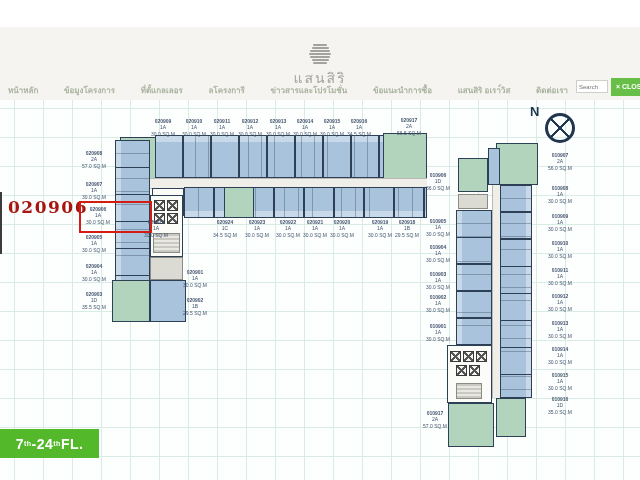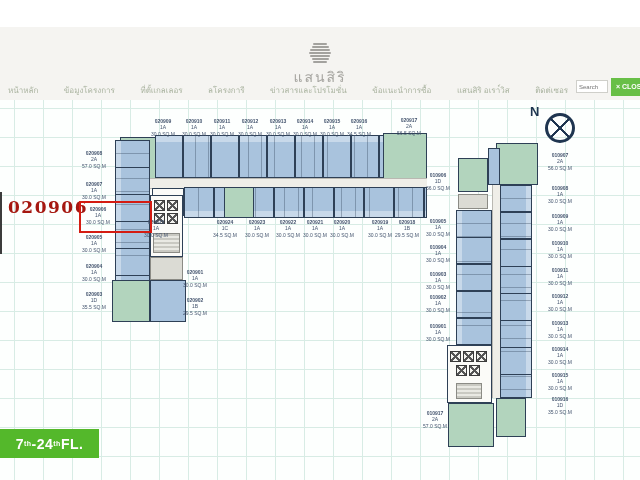--- a/index.html
+++ b/index.html
@@ -2,33 +2,33 @@
 <html><head>
 <meta charset="utf-8">
 <style>
   html,body{margin:0;padding:0;}
   body{width:640px;height:480px;overflow:hidden;font-family:"Liberation Sans",sans-serif;background:#fff;}
   .page{position:relative;width:640px;height:480px;overflow:hidden;background:#fff;}
 
   
   .top-white{position:absolute;left:0;top:0;width:640px;height:27px;background:#ffffff;}
   .header{position:absolute;left:0;top:27px;width:640px;height:73px;background:#f5f4f1;border-bottom:1px solid #e3e2de;}
-  .logo{position:absolute;left:0;top:5px;width:640px;text-align:center;font-family:Liberation Mono, monospace;}
+  .logo{position:absolute;left:0;top:5px;width:640px;text-align:center;}
   .logo-icon{display:inline-flex;flex-direction:column;align-items:center;gap:1px;}
   .logo-icon span{display:block;height:2px;background:#a3a29e;border-radius:1px;}
   .logo-icon span:nth-child(1){width:14px;}
   .logo-icon span:nth-child(2){width:17px;}
   .logo-icon span:nth-child(3){width:20px;}
   .logo-icon span:nth-child(4){width:22px;}
   .logo-icon span:nth-child(5){width:20px;}
   .logo-icon span:nth-child(6){width:17px;}
   .logo-icon span:nth-child(7){width:14px;}
   .logo-text{margin-top:3px;font-size:14px;letter-spacing:2px;color:#a6a5a0;}
   .nav{position:absolute;left:8px;top:55px;width:560px;height:16px;display:flex;justify-content:space-between;align-items:center;}
-  .nav a{font-size:8px;color:#a8b29e;text-decoration:none;white-space:nowrap;cursor:pointer;}
+  .nav a{font-size:8px;color:#a8b29e;text-decoration:none;white-space:nowrap;cursor:pointer;font-weight:bold;}
   .search-box{position:absolute;left:576px;top:53px;width:32px;height:13px;border:1px solid #cfcfca;background:#fff;font-size:6px;color:#888;padding:0 2px;box-sizing:border-box;}
   .close-btn{position:absolute;left:611px;top:51px;width:34px;height:18px;background:#68bf47;color:#fff;font-size:7px;font-weight:bold;border:none;text-align:left;padding:0 0 0 5px;line-height:18px;white-space:nowrap;overflow:hidden;cursor:pointer;}
 
   
   .canvas{position:absolute;left:0;top:100px;width:640px;height:380px;background-color:#fdfffe;
     background-image:linear-gradient(90deg,#d8ece5 1px,transparent 1px),linear-gradient(#d8ece5 1px,transparent 1px);
     background-size:29px 29px;background-position:14px 8px;}
 
   .blk{position:absolute;box-sizing:border-box;border:1.5px solid #2e4056;}
   .blue{background:#a9c3dd;}
@@ -100,21 +100,21 @@
       <div class="logo-text">แสนสิริ</div>
     </div>
     <nav class="nav" id="nav">
         <a>หน้าหลัก</a>
         <a>ข้อมูงโครงการ</a>
         <a>ที่ตั้แกลเลอร</a>
         <a>ลโครงการี</a>
         <a>ข่าวสารและโปรโมชั่น</a>
         <a>ข้อแนะนำการซื้อ</a>
         <a>แสนสิริ อเรา์วิส</a>
-        <a>ติดต่เซอร</a>
+        <a>ติดต่อเรา</a>
       </nav>
     <input class="search-box" placeholder="Search" style="">
     <button class="close-btn">× CLOSE</button>
   </div>
 
   <div class="canvas">
 
     <div class="blk teal" style="left:120px;top:37px;width:37px;height:46px;"></div>
     <div class="blk blue row-h" style="left:155px;top:35px;width:230px;height:43px;"></div>
     <div class="blk teal" style="left:383px;top:33px;width:44px;height:48px;"></div>

